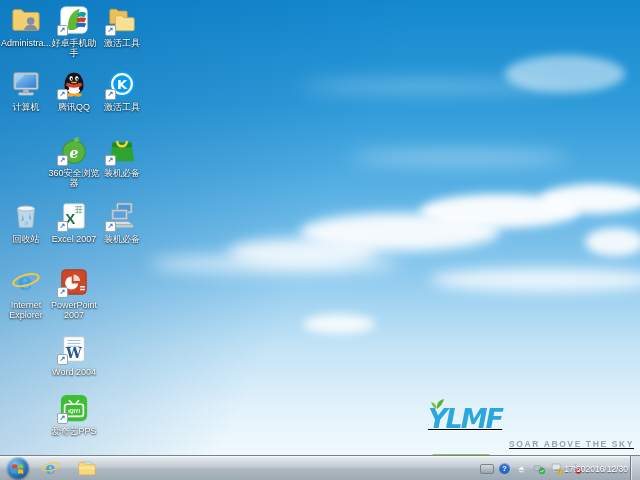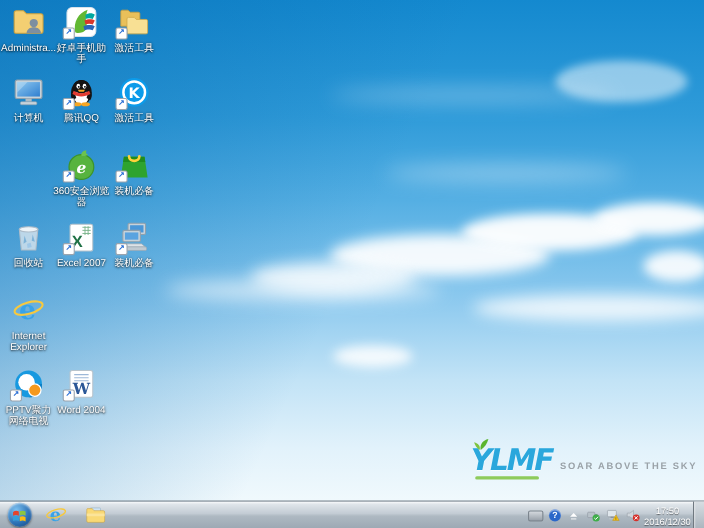--- a/index.html
+++ b/index.html
@@ -18,45 +18,45 @@
   .c1{left:0px}.c2{left:48px}.c3{left:96px}
   .r1{top:5px}.r2{top:69px}.r3{top:135px}.r4{top:201px}.r5{top:267px}.r6{top:334px}.r7{top:393px}
   .art{position:relative;width:30px;height:30px;}
   .art svg{width:30px;height:30px;display:block;}
   .lnk{position:absolute;left:-2px;bottom:-1px;width:9px;height:9px;background:#fff;border:1px solid #9aa4ae;border-radius:2px;
        font-size:7px;line-height:8px;text-align:center;color:#2b6fd4;font-weight:bold;}
   .label{margin-top:3px;max-width:52px;text-align:center;font-size:9px;line-height:10px;color:#fff;
          text-shadow:0 1px 2px rgba(0,0,0,.75),0 0 2px rgba(0,0,0,.5);}
 
   
-  #logo{position:absolute;left:428px;top:405px;display:flex;align-items:flex-end;}
+  #logo{position:absolute;left:428px;top:405px;display:flex;text-decoration:underline;}
   #brand-wrap{position:relative;}
   #brand{font-size:27px;line-height:27px;font-weight:bold;font-style:italic;color:#2aa7dc;
          letter-spacing:-2px;font-family:"DejaVu Sans",sans-serif;text-shadow:0 1px 0 rgba(255,255,255,.6);}
   #leaf{position:absolute;left:2px;top:-7px;}
   #slogan-bar{position:absolute;left:4px;bottom:-4px;width:58px;height:3px;background:#7ec43f;opacity:.85;border-radius:2px;filter:blur(.4px);}
-  #tagline{margin-left:7px;margin-bottom:4px;font-size:8.5px;font-weight:bold;letter-spacing:1.6px;color:#9aa2a8;}
+  #tagline{margin-left:7px;margin-bottom:4px;font-size:8.5px;font-weight:bold;letter-spacing:1.6px;color:#9aa2a8;margin-top:34px;}
 
   
   #taskbar{position:absolute;left:0;bottom:0;width:640px;height:25px;
     background:linear-gradient(180deg,#fbfcfd 0%,#dfe5ea 10%,#c3ccd4 45%,#aeb9c2 55%,#9da9b4 100%);
     border-top:1px solid #77828c;box-sizing:border-box;display:flex;align-items:center;}
   #start-button{width:22px;height:22px;margin-left:7px;border-radius:50%;position:relative;cursor:pointer;
     background:radial-gradient(circle at 35% 30%,#7cc0f0 0%,#2e74b8 55%,#123c74 100%);
     box-shadow:inset 0 1px 2px rgba(255,255,255,.7),0 1px 2px rgba(0,0,0,.4);}
   #start-button svg{position:absolute;left:4px;top:4px;}
   .task-btn{width:28px;height:22px;margin-left:8px;display:flex;align-items:center;justify-content:center;border-radius:3px;cursor:pointer;}
   .task-btn svg{width:20px;height:20px;}
   #tray{position:absolute;right:58px;top:0;height:25px;display:flex;align-items:center;gap:5px;}
   .tray-ico{width:13px;height:13px;display:flex;align-items:center;justify-content:center;cursor:pointer;}
   .tray-ico svg{width:13px;height:13px;}
   #lang-pill{width:12px;height:8px;border-radius:2px;background:linear-gradient(#d4d9de,#99a1aa);border:1px solid #7c858e;cursor:pointer;}
   #q-badge{width:11px;height:11px;border-radius:50%;background:#2b67c9;color:#fff;font-size:8px;line-height:11px;
            text-align:center;font-weight:bold;cursor:pointer;box-shadow:inset 0 1px 1px rgba(255,255,255,.5);}
-  #clock{position:absolute;right:12px;top:0;height:25px;display:flex;flex-direction:column;justify-content:center;
+  #clock{position:absolute;right:12px;top:0;height:25px;display:flex;flex-direction:row;justify-content:center;
          align-items:center;cursor:default;}
   #clock div{font-size:8.5px;line-height:10px;color:#fff;text-shadow:0 1px 1px rgba(0,0,0,.55);}
   #show-desktop{position:absolute;right:0;top:0;width:9px;height:25px;border-left:1px solid #6f7880;
     background:linear-gradient(180deg,#d8dee3,#aab4bd);box-shadow:inset 1px 0 0 rgba(255,255,255,.6);cursor:pointer;}
 </style>
 </head>
 <body>
 
 <div id="desktop">
 
@@ -231,47 +231,59 @@
   <div class="cell c1 r5">
     <div class="art">
       <svg viewBox="0 0 32 32">
           <text x="15" y="25" font-size="26" font-weight="bold" fill="#38a3e8" text-anchor="middle" font-family="DejaVu Serif">e</text>
           <ellipse cx="16" cy="14" rx="14" ry="5.5" fill="none" stroke="#f7c93e" stroke-width="2" transform="rotate(-16 16 14)"></ellipse>
         </svg>
     </div>
     <div class="label">Internet Explorer</div>
   </div>
 
-
-  <div class="cell c1 r6">
-    <div class="art">
-      <svg viewBox="0 0 32 32">
-          <circle cx="16" cy="16" r="13" fill="#1799e0"></circle>
-          <circle cx="14" cy="14.5" r="8" fill="#fff"></circle>
-          <path d="M29 16a13 13 0 0 1-13 13c5-2.5 8-6.5 8-13z" fill="#0d7fc4"></path>
-          <circle cx="22" cy="22" r="6" fill="#f5991e" stroke="#fff" stroke-width="1.2"></circle>
-        </svg>
-      <span class="lnk">↗</span>
-    </div>
-    <div class="label">PPTV聚力 网络电视</div>
-  </div>
+  <div class="cell c2 r5">
+    <div class="art">
+      <svg viewBox="0 0 32 32">
+          <rect x="3" y="3" width="26" height="26" rx="4" fill="#d04727" stroke="#a83418"></rect>
+          <path d="M13.5 10a7 7 0 1 0 7 7.5h-7z" fill="#fff"></path>
+          <path d="M15.5 8a7 7 0 0 1 7 7h-7z" fill="#ffd9cc"></path>
+          <path d="M22.5 21h5M22.5 24h5" stroke="#fff" stroke-width="1.5"></path>
+        </svg>
+      <span class="lnk">↗</span>
+    </div>
+    <div class="label">PowerPoint 2007</div>
+  </div>
+
 
   <div class="cell c2 r6">
     <div class="art">
       <svg viewBox="0 0 32 32">
           <rect x="5" y="3" width="22" height="26" rx="2" fill="#fff" stroke="#b9c4cc"></rect>
           <path d="M9 7h14M9 10h14M9 13h14" stroke="#9db8d8" stroke-width="1"></path>
           <text x="16" y="26" font-size="15" font-weight="bold" fill="#2b5797" text-anchor="middle" font-family="DejaVu Serif">W</text>
         </svg>
       <span class="lnk">↗</span>
     </div>
     <div class="label">Word 2004</div>
   </div>
 
 
+  <div class="cell c2 r7">
+    <div class="art">
+      <svg viewBox="0 0 32 32">
+          <rect x="2" y="2" width="28" height="28" rx="6" fill="#3fbe32"></rect>
+          <path d="M11 8l3.5 4M21 8l-3.5 4" stroke="#fff" stroke-width="1.5" stroke-linecap="round"></path>
+          <rect x="6" y="12" width="20" height="13" rx="2.5" fill="none" stroke="#fff" stroke-width="1.8"></rect>
+          <text x="16" y="20.8" font-size="5.5" font-weight="bold" fill="#fff" text-anchor="middle" font-family="Liberation Sans,sans-serif">iQIYI</text>
+        </svg>
+      <span class="lnk">↗</span>
+    </div>
+    <div class="label">爱奇艺PPS</div>
+  </div>
 
   <div id="logo">
     <div id="brand-wrap">
       <svg id="leaf" width="16" height="12" viewBox="0 0 16 12">
           <path d="M7 11C6 6 9 2 14 1c-1 4-3 7-7 10z" fill="#5ab52e"></path>
           <path d="M6 11C7 8 5 5 1 4c1 3 2 5 5 7z" fill="#7ec43f"></path>
         </svg>
       <span id="brand">YLMF</span>
       <span id="slogan-bar"></span>
     </div>

